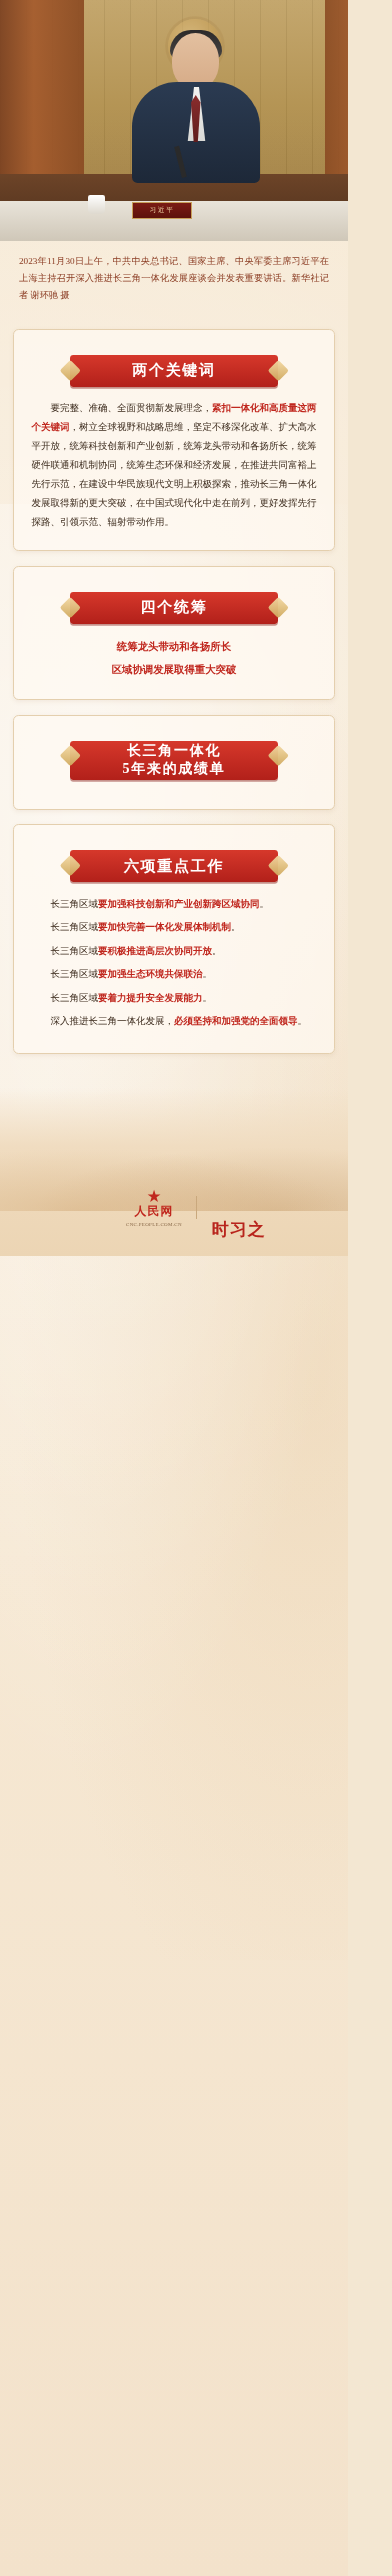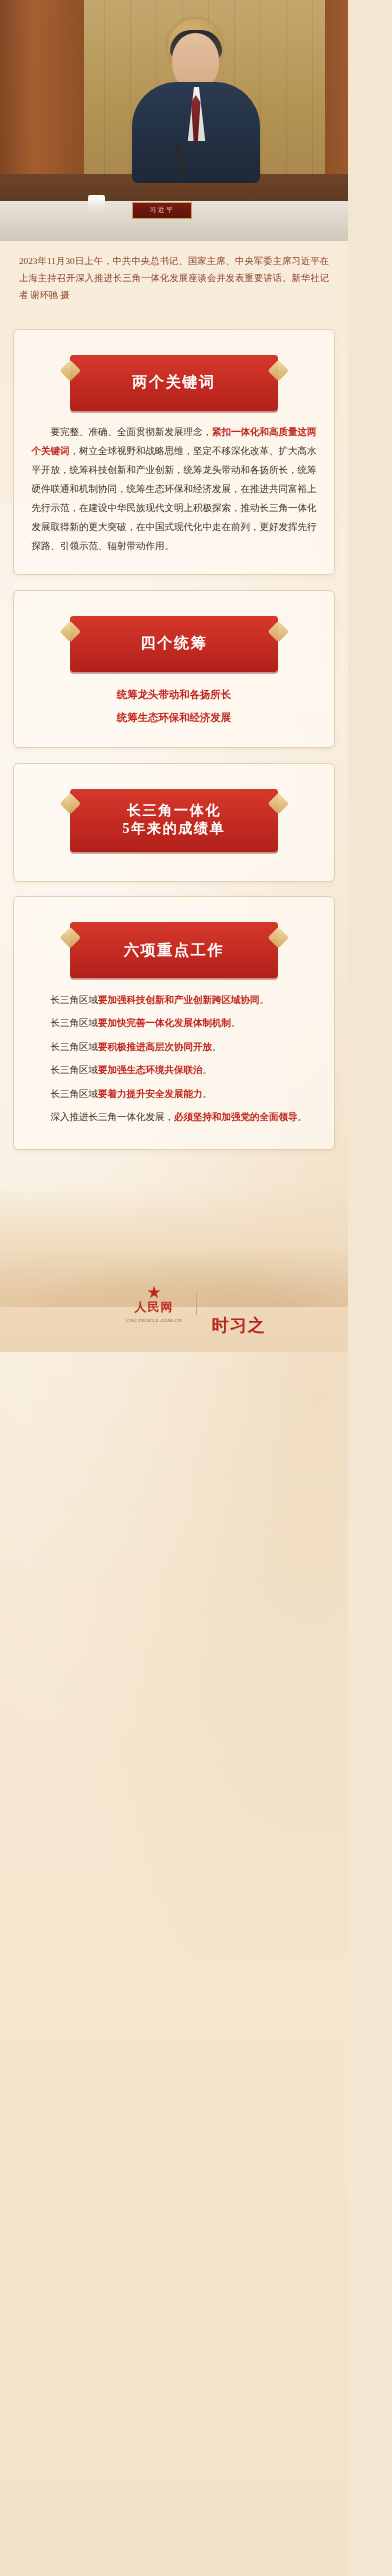--- a/index.html
+++ b/index.html
@@ -175,21 +175,21 @@
     background: linear-gradient(180deg, #d6382b 0%, #b2201a 100%);
     border-radius: 3.4px;
     color: #ffffff;
     font-size: 15px;
     font-weight: bold;
     letter-spacing: 1.7px;
     text-align: center;
     display: flex;
     align-items: center;
     justify-content: center;
-    padding: 13px 0;
+    padding: 1px 0;
     box-shadow: 0 1.7px 0 rgba(130,20,16,0.45);
   }
   .banner.two-line { font-size: 14px; line-height: 1.32; align-items: flex-end; }
   .banner::before, .banner::after {
     content: "";
     position: absolute;
     top: 7.8px;
     width: 14.6px; height: 14.6px;
     background: linear-gradient(135deg, #f0d49a 0%, #cda košík 100%);
     background: linear-gradient(135deg, #f3d9a4 0%, #cfa85c 100%);
@@ -320,21 +320,21 @@
       <p id="p-s0"><span>要完整、准确、全面贯彻新发展理念，</span><span class="hl">紧扣一体化和高质量这两个关键词</span><span>，树立全球视野和战略思维，坚定不移深化改革、扩大高水平开放，统筹科技创新和产业创新，统筹龙头带动和各扬所长，统筹硬件联通和机制协同，统筹生态环保和经济发展，在推进共同富裕上先行示范，在建设中华民族现代文明上积极探索，推动长三角一体化发展取得新的更大突破，在中国式现代化中走在前列，更好发挥先行探路、引领示范、辐射带动作用。</span></p>
     </div>
   </div>
 
   <div class="card">
     <div class="banner">
       <span class="txt">四个统筹</span>
     </div>
     <div class="list-center">
       <div>统筹龙头带动和各扬所长</div>
-      <div>统筹生态环保和经济发展</div>
+      <div>区域协调发展取得重大突破</div>
     </div>
   </div>
 
   <div class="card">
     <div class="banner two-line">
       <span class="txt">
         <span>长三角一体化</span><br>
         <span>5年来的成绩单</span>
       </span>
     </div>

